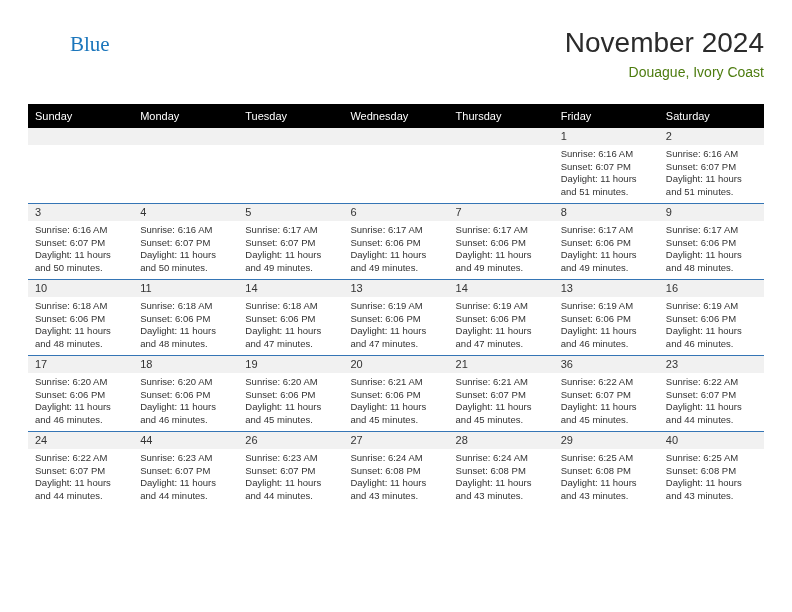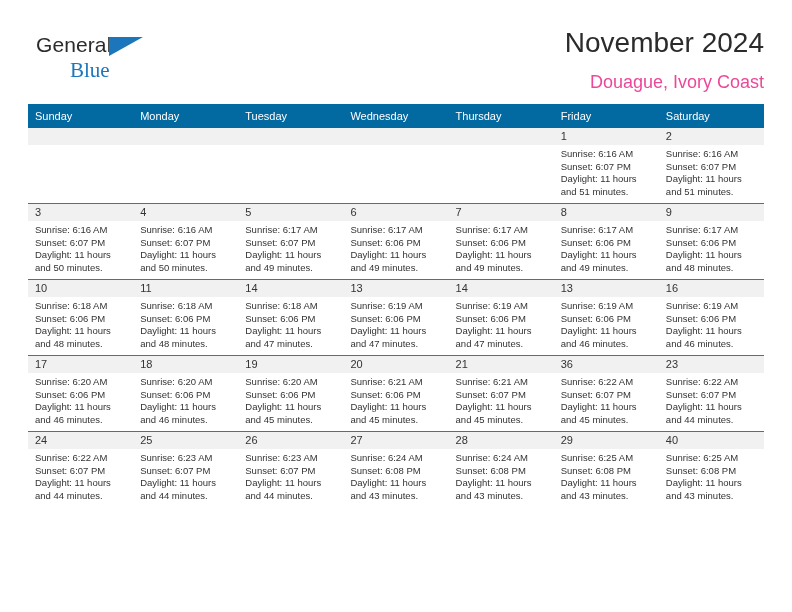--- a/index.html
+++ b/index.html
@@ -73,38 +73,38 @@
     top: 0px;
     text-align: right;
   }
   .month-title {
     font-size: 28px;
     color: #2b2b2b;
     line-height: 34px;
     white-space: nowrap;
   }
   .location {
-    font-size: 18px;
-    color: #ec4899;
+    font-size: 14px;
+    color: #4d7c0f;
     line-height: 20px;
-    margin-top: 12px;
+    margin-top: 2px;
     white-space: nowrap;
   }
 
   
   .calendar {
     position: absolute;
     left: 28px;
     top: 104px;
     width: 736px;
     border-collapse: collapse;
     table-layout: fixed;
   }
   .calendar th {
-    background: #0369a1;
+    background: #000000;
     color: #ffffff;
     font-size: 11px;
     font-weight: normal;
     text-align: left;
     padding: 6px 0 6px 7px;
     height: 11px;
     border: none;
   }
   .calendar td {
     width: 105.14px;
@@ -146,24 +146,20 @@
   }
 </style>
 </head>
 <body>
 
 <div class="page">
 
   <div class="header">
 
     <div class="logo">
-      <div class="logo-row1">
-        <span class="logo-general">General</span>
-        <span class="logo-triangle"></span>
-      </div>
       <span class="logo-blue">Blue</span>
     </div>
 
     <div class="title-block">
       <div class="month-title">November 2024</div>
       <div class="location">Douague, Ivory Coast</div>
     </div>
 
   </div>
 
@@ -473,21 +469,21 @@
               <div class="cell-body">
                 <div>Sunrise: 6:22 AM</div>
                 <div>Sunset: 6:07 PM</div>
                 <div>Daylight: 11 hours</div>
                 <div>and 44 minutes.</div>
               </div>
             </div>
           </td>
           <td>
             <div class="cell-inner">
-              <div class="date-band">25</div>
+              <div class="date-band">44</div>
               <div class="cell-body">
                 <div>Sunrise: 6:23 AM</div>
                 <div>Sunset: 6:07 PM</div>
                 <div>Daylight: 11 hours</div>
                 <div>and 44 minutes.</div>
               </div>
             </div>
           </td>
           <td>
             <div class="cell-inner">

